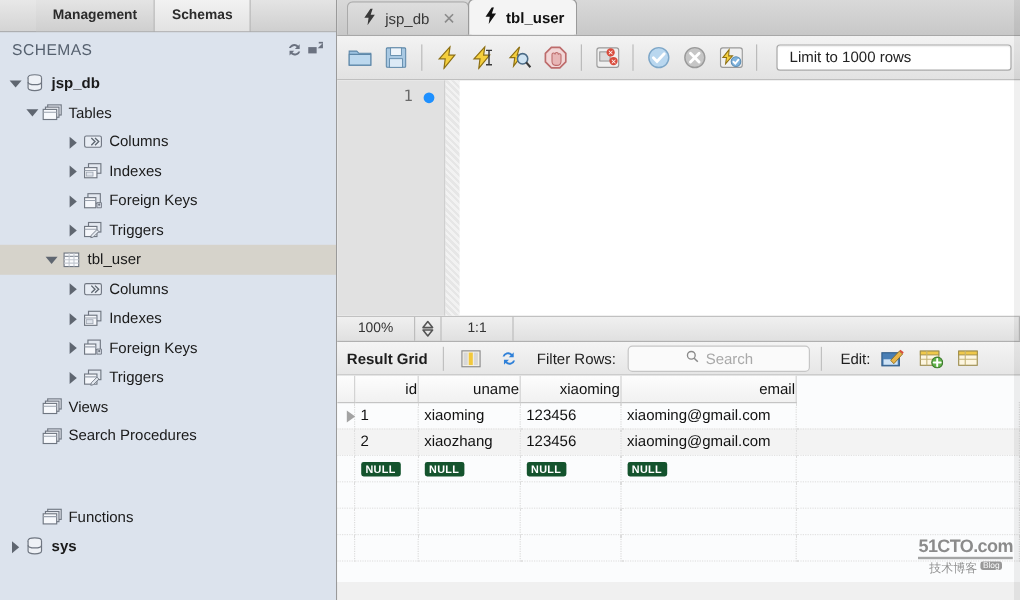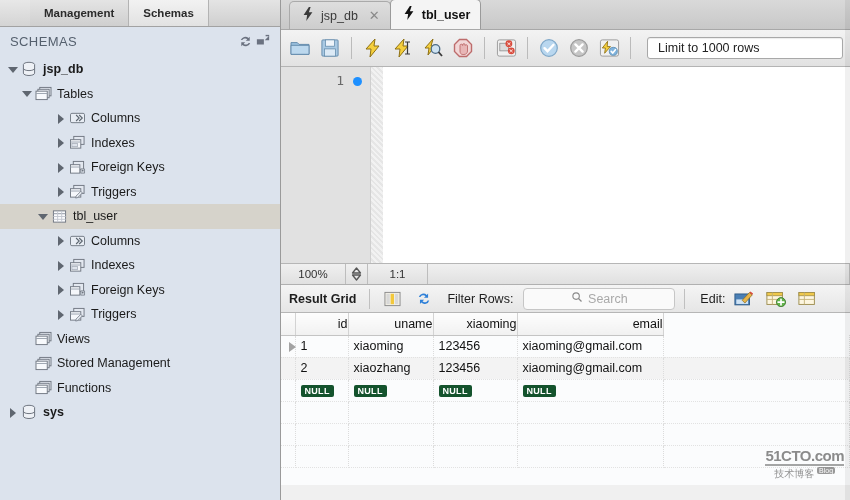--- a/index.html
+++ b/index.html
@@ -395,23 +395,23 @@
         <div class="tnode" style="padding-left: 20px;">
           <span class="arrow"></span>
           <span class="ticon">
             <svg width="17" height="15" viewBox="0 0 18 16">
               <rect x="5" y="1.5" width="12" height="9" fill="#e3e8f0" stroke="#6f7681"></rect>
               <rect x="3" y="3.5" width="12" height="9" fill="#eef1f6" stroke="#6f7681"></rect>
               <rect x="1" y="5.5" width="12" height="9" fill="#f7f9fc" stroke="#6f7681"></rect>
               <line x1="1" y1="8" x2="13" y2="8" stroke="#9aa2ae"></line>
             </svg>
           </span>
-          <span class="tlabel">Stored Management</span>
-        </div>
-        <div class="tnode" style="padding-left: 20px;">
+          <span class="tlabel">Search Procedures</span>
+        </div>
+        <div class="tnode" style="padding-left: 20px; margin-top: 43px;">
           <span class="arrow"></span>
           <span class="ticon">
             <svg width="17" height="15" viewBox="0 0 18 16">
               <rect x="5" y="1.5" width="12" height="9" fill="#e3e8f0" stroke="#6f7681"></rect>
               <rect x="3" y="3.5" width="12" height="9" fill="#eef1f6" stroke="#6f7681"></rect>
               <rect x="1" y="5.5" width="12" height="9" fill="#f7f9fc" stroke="#6f7681"></rect>
               <line x1="1" y1="8" x2="13" y2="8" stroke="#9aa2ae"></line>
             </svg>
           </span>
           <span class="tlabel">Functions</span>

